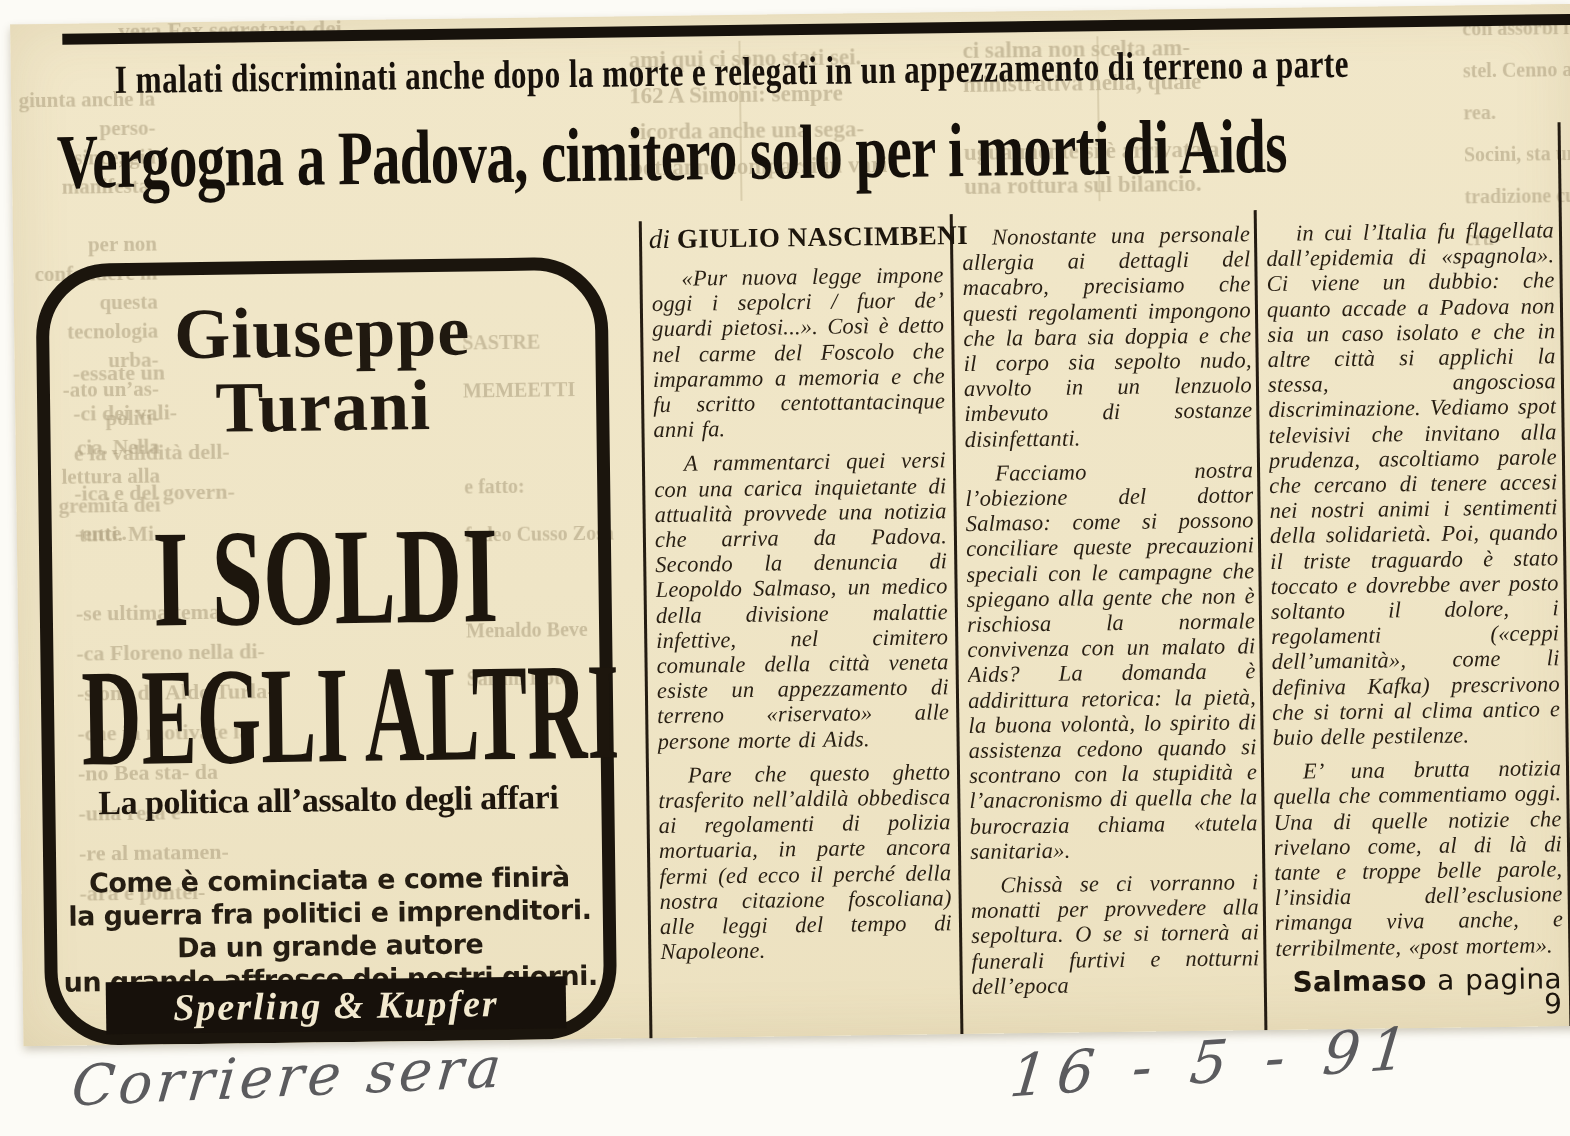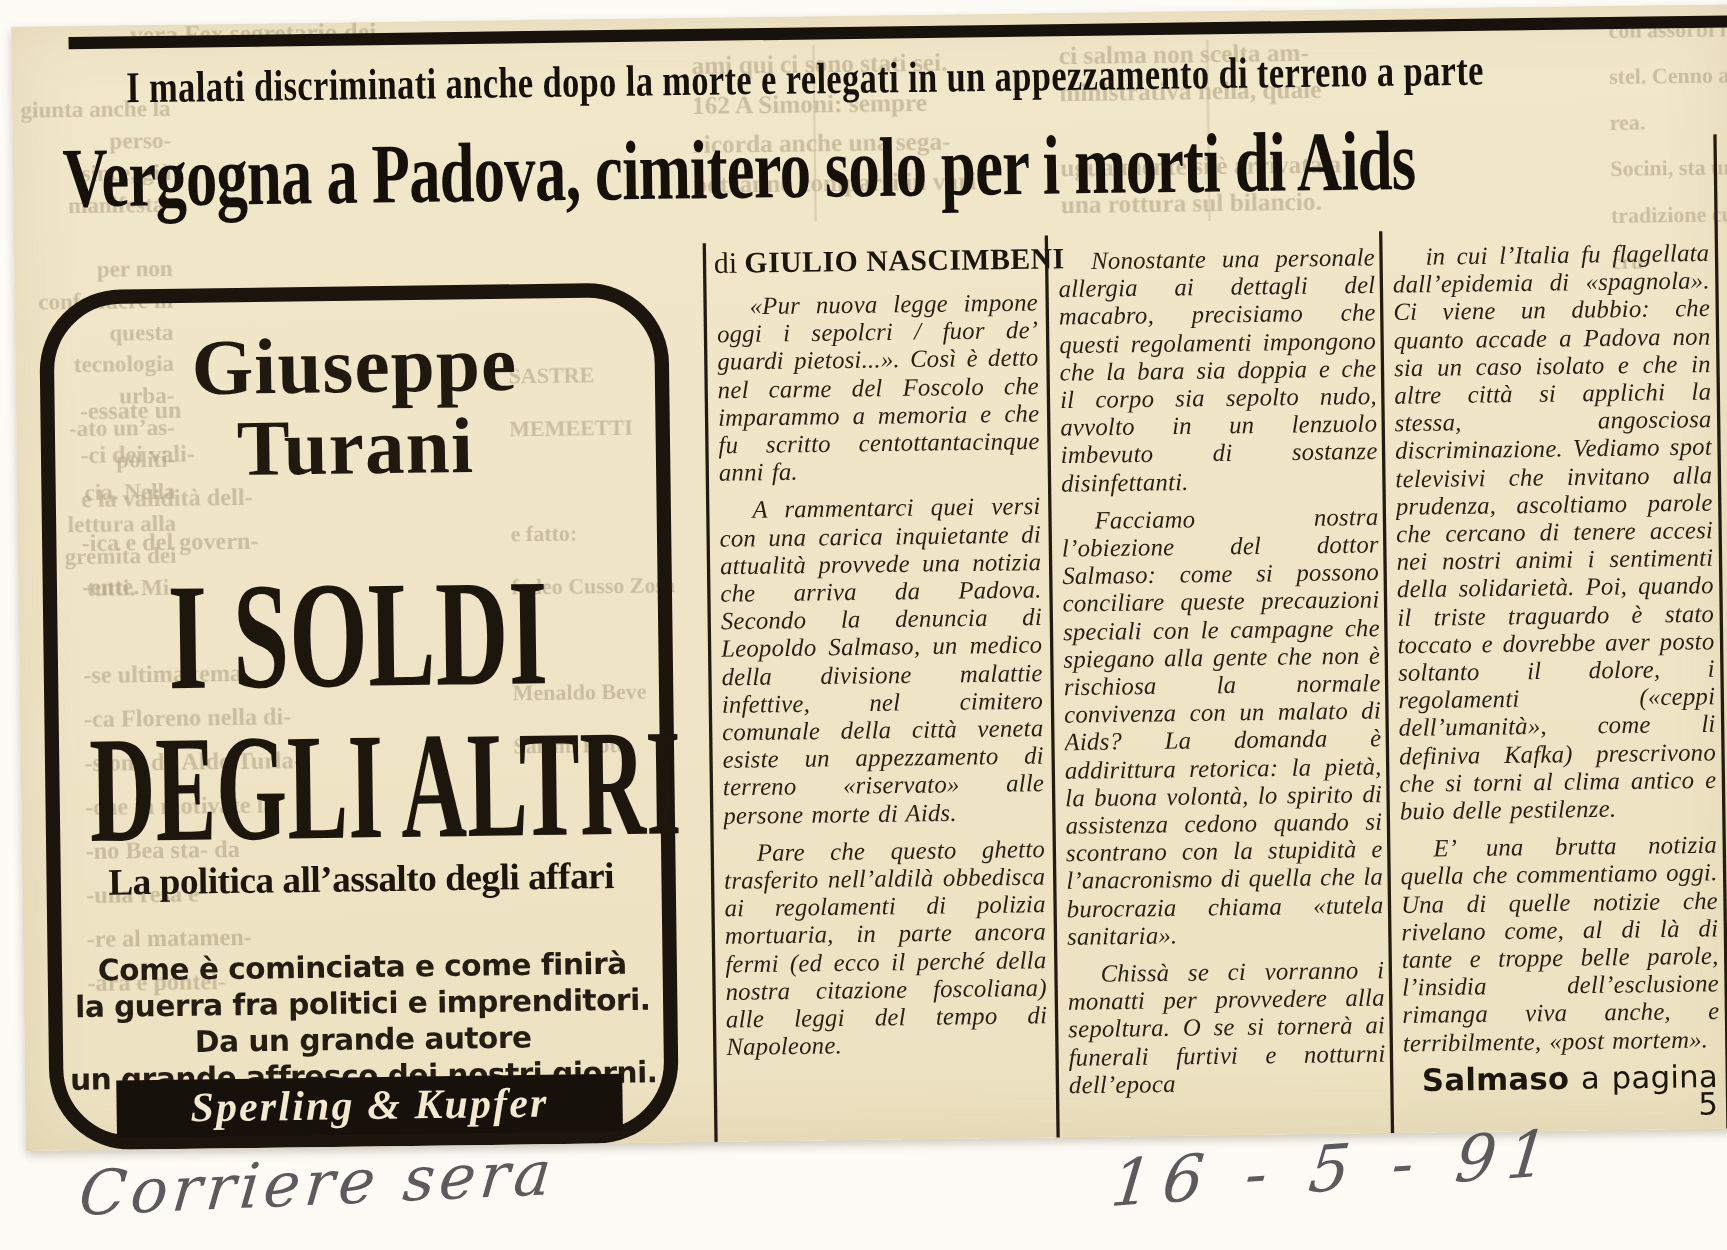--- a/index.html
+++ b/index.html
@@ -61,21 +61,21 @@
     position:absolute;bottom:-2px;left:48px;width:460px;height:52px;
     background:#17110b;color:#f2e9cf;text-align:center;
     font-style:italic;font-weight:bold;font-size:38px;line-height:52px;letter-spacing:2px;
   }
   
   .col-rule{position:absolute;width:3px;background:#241c12;}
   .byline{
     position:absolute;left:636px;top:208px;width:292px;text-align:center;
     font-size:27px;color:#1d160d;white-space:nowrap;
   }
-  .byline .prefix{}
+  .byline .prefix{font-style:italic;}
   .byline .name{font-weight:bold;letter-spacing:.5px;}
   .article-col{
     position:absolute;overflow:hidden;
     font-style:italic;font-size:22.5px;line-height:25.2px;
     text-align:justify;color:#281f13;letter-spacing:.2px;word-spacing:1.5px;
   }
   .article-col p{margin:0 0 9px 0;text-indent:30px;}
   .col-footer{
     text-align:right;font-style:normal;
     font-family:"DejaVu Sans","Liberation Sans",sans-serif;
@@ -141,20 +141,20 @@
   <div class="article-col" style="left:949px;top:213px;width:288px;height:812px;">
     <p>Nonostante una personale allergia ai dettagli del macabro, precisiamo che questi regolamenti impongono che la bara sia doppia e che il corpo sia sepolto nudo, avvolto in un lenzuolo imbevuto di sostanze disinfettanti.</p>
     <p>Facciamo nostra l’obiezione del dottor Salmaso: come si possono conciliare queste precauzioni speciali con le campagne che spiegano alla gente che non è rischiosa la normale convivenza con un malato di Aids? La domanda è addirittura retorica: la pietà, la buona volontà, lo spirito di assistenza cedono quando si scontrano con la stupidità e l’anacronismo di quella che la burocrazia chiama «tutela sanitaria».</p>
     <p>Chissà se ci vorranno i monatti per provvedere alla sepoltura. O se si tornerà ai funerali furtivi e notturni dell’epoca</p>
   </div>
 
   <div class="article-col" style="left:1253px;top:213px;width:288px;height:814px;">
     <p>in cui l’Italia fu flagellata dall’epidemia di «spagnola». Ci viene un dubbio: che quanto accade a Padova non sia un caso isolato e che in altre città si applichi la stessa, angosciosa discriminazione. Vediamo spot televisivi che invitano alla prudenza, ascoltiamo parole che cercano di tenere accesi nei nostri animi i sentimenti della solidarietà. Poi, quando il triste traguardo è stato toccato e dovrebbe aver posto soltanto il dolore, i regolamenti («ceppi dell’umanità», come li definiva Kafka) prescrivono che si torni al clima antico e buio delle pestilenze.</p>
     <p>E’ una brutta notizia quella che commentiamo oggi. Una di quelle notizie che rivelano come, al di là di tante e troppe belle parole, l’insidia dell’esclusione rimanga viva anche, e terribilmente, «post mortem».</p>
     <div class="col-footer">
-      <span class="b">Salmaso</span><span> a pagina 5</span>
+      <span class="b">Salmaso</span><span> a pagina 9</span>
     </div>
   </div>
 
 </div>
 
 <div class="handwriting hw-source">Corriere sera</div>
 <div class="handwriting hw-date">16 - 5 - 91</div>
 
 </body></html>

